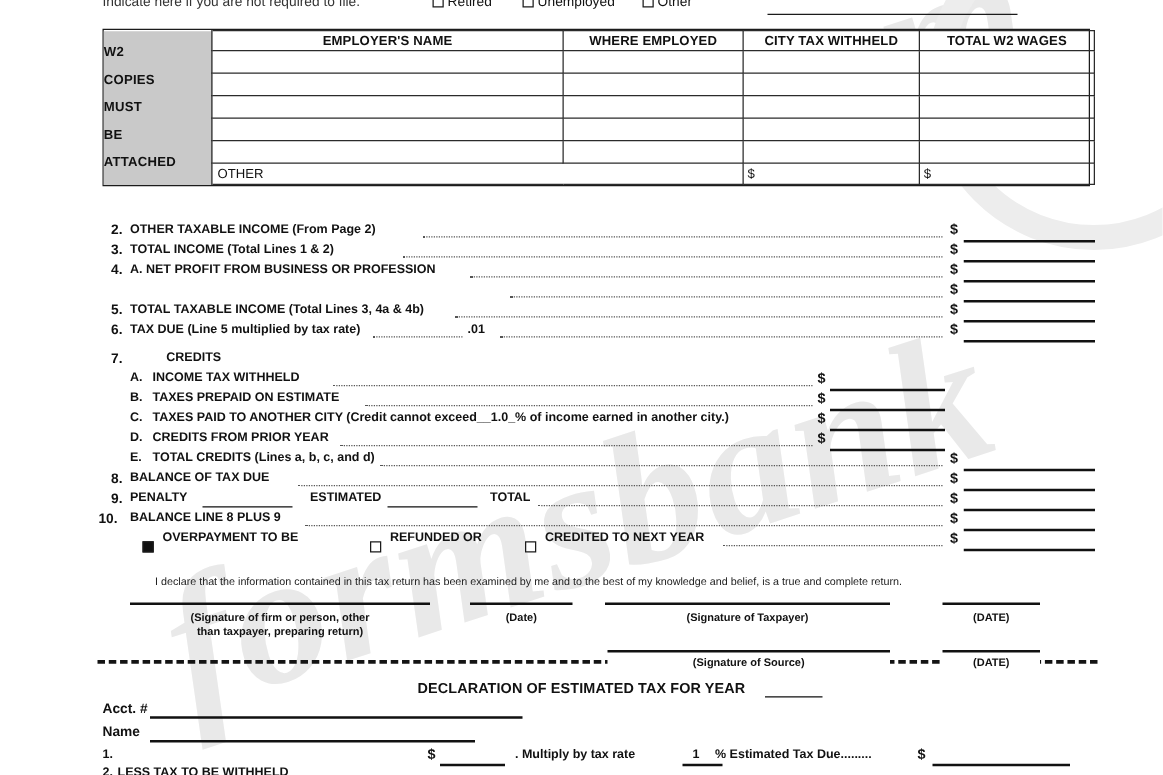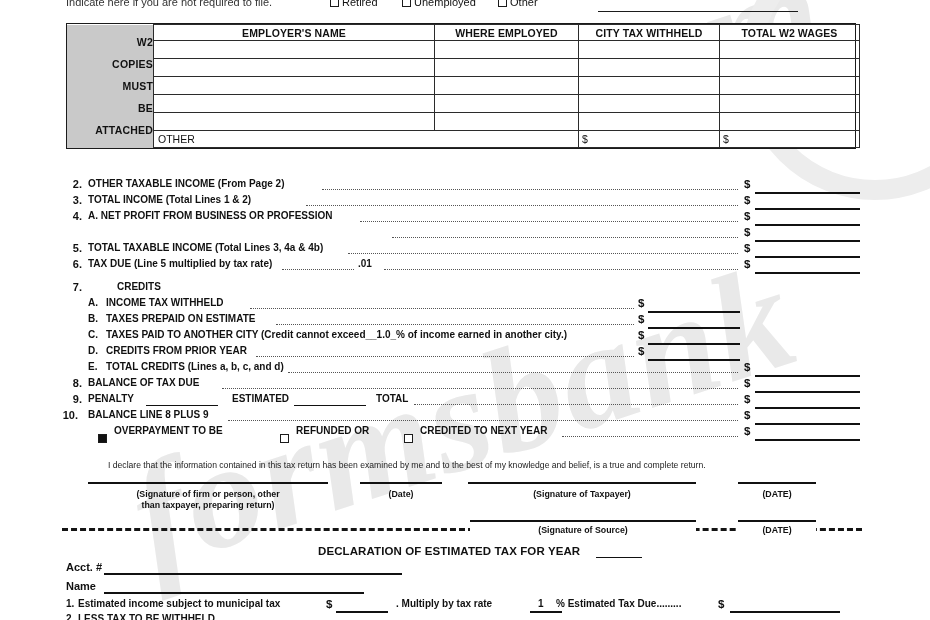--- a/index.html
+++ b/index.html
@@ -54,21 +54,21 @@
     top: -70px;
     width: 230px;
     height: 230px;
     border: 20px solid #ededed;
     border-radius: 50%;
   }
 
   
   #page {
     position: absolute;
-    left: 0; top: 0;
+    left: 16px; top: 0;
     width: 876px; height: 620px;
     z-index: 2;
   }
   .abs { position: absolute; }
 
   
   .t { font-size: 11px; line-height: 12px; white-space: nowrap; }
   .b { font-weight: bold; }
 
   
@@ -121,21 +121,21 @@
     border: 1px solid #2b2b2b;
     padding: 0;
     font-weight: normal;
   }
   #wages-table .w2cell {
     width: 86px;
     background: #c9c9c9;
     border-left: none;
     border-top: none;
     border-bottom: none;
-    text-align: right;
+    text-align: left;
     vertical-align: middle;
     font-size: 10.5px;
     font-weight: bold;
     letter-spacing: 0.2px;
     line-height: 22px;
   }
   #wages-table .hd {
     height: 15px;
     text-align: center;
     font-size: 10.5px;
@@ -476,21 +476,20 @@
   <div class="rule thin" style="left:596px; top:557px; width:46px;"></div>
 
   <div class="abs t b" style="left:66px; top:561px;">Acct. #</div>
   <div class="rule" style="left:104px; top:573px; width:298px;"></div>
 
   <div class="abs t b" style="left:66px; top:580px;">Name</div>
   <div class="rule" style="left:104px; top:592px; width:260px;"></div>
 
   <div class="line" style="left:0; top:598px; width:930px;">
     <span class="ltext" style="left:66px;">1.</span>
-    <span class="ltext" style="left:78px;">Estimated income subject to municipal tax</span>
     <span class="money" style="left:326px;">$</span>
     <span class="ltext" style="left:396px;">. Multiply by tax rate</span>
     <span class="ltext" style="left:538px;">1</span>
     <span class="ltext" style="left:556px;">% Estimated Tax Due.........</span>
     <span class="money" style="left:718px;">$</span>
   </div>
   <div class="rule" style="left:336px; top:611px; width:52px;"></div>
   <div class="rule" style="left:530px; top:611px; width:32px;"></div>
   <div class="rule" style="left:730px; top:611px; width:110px;"></div>
 

